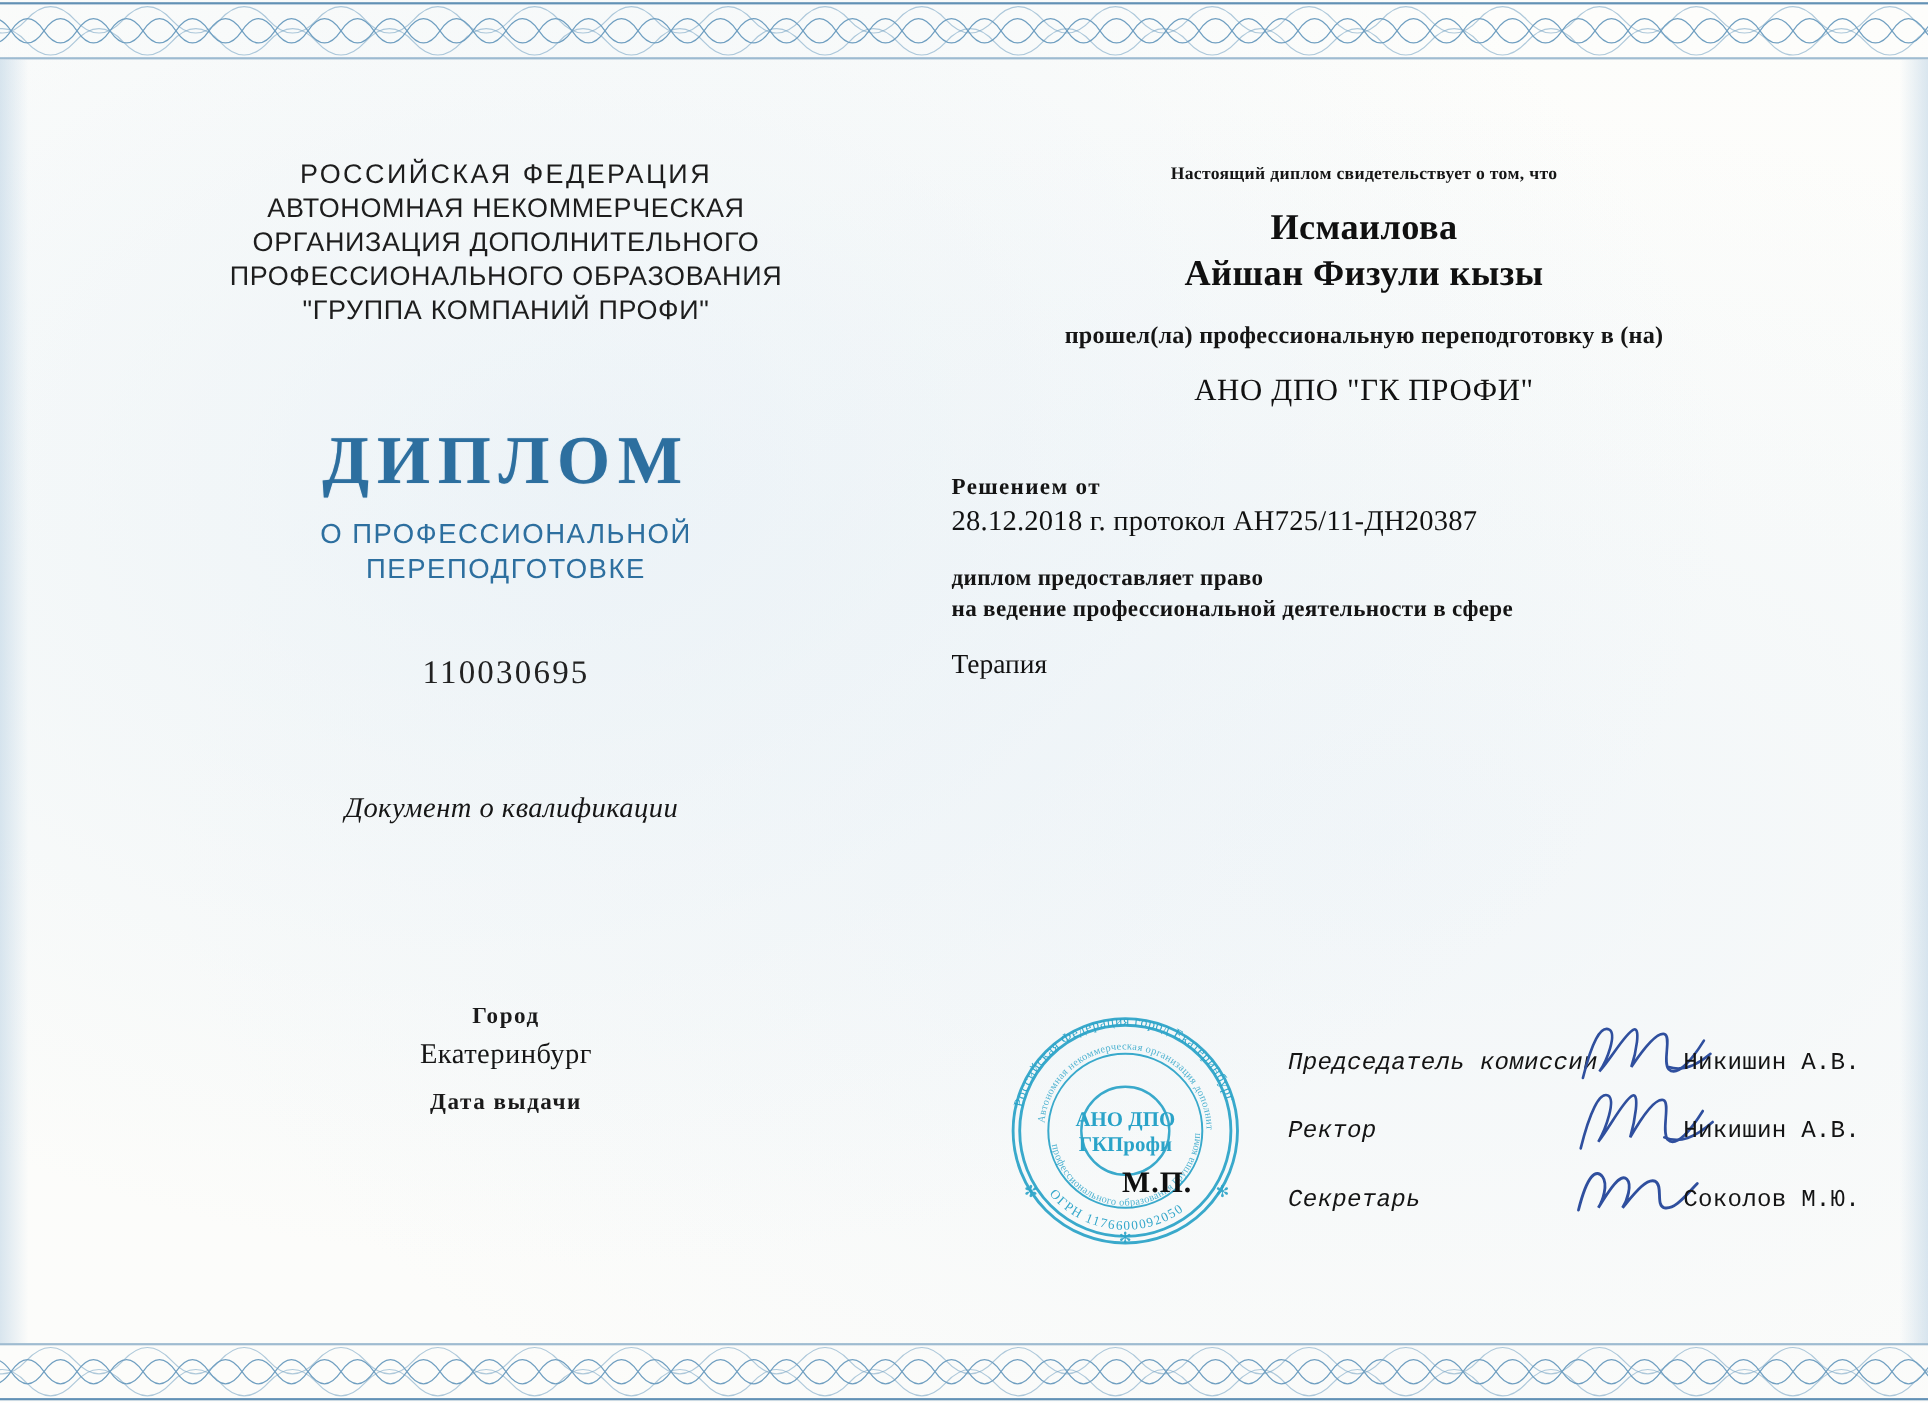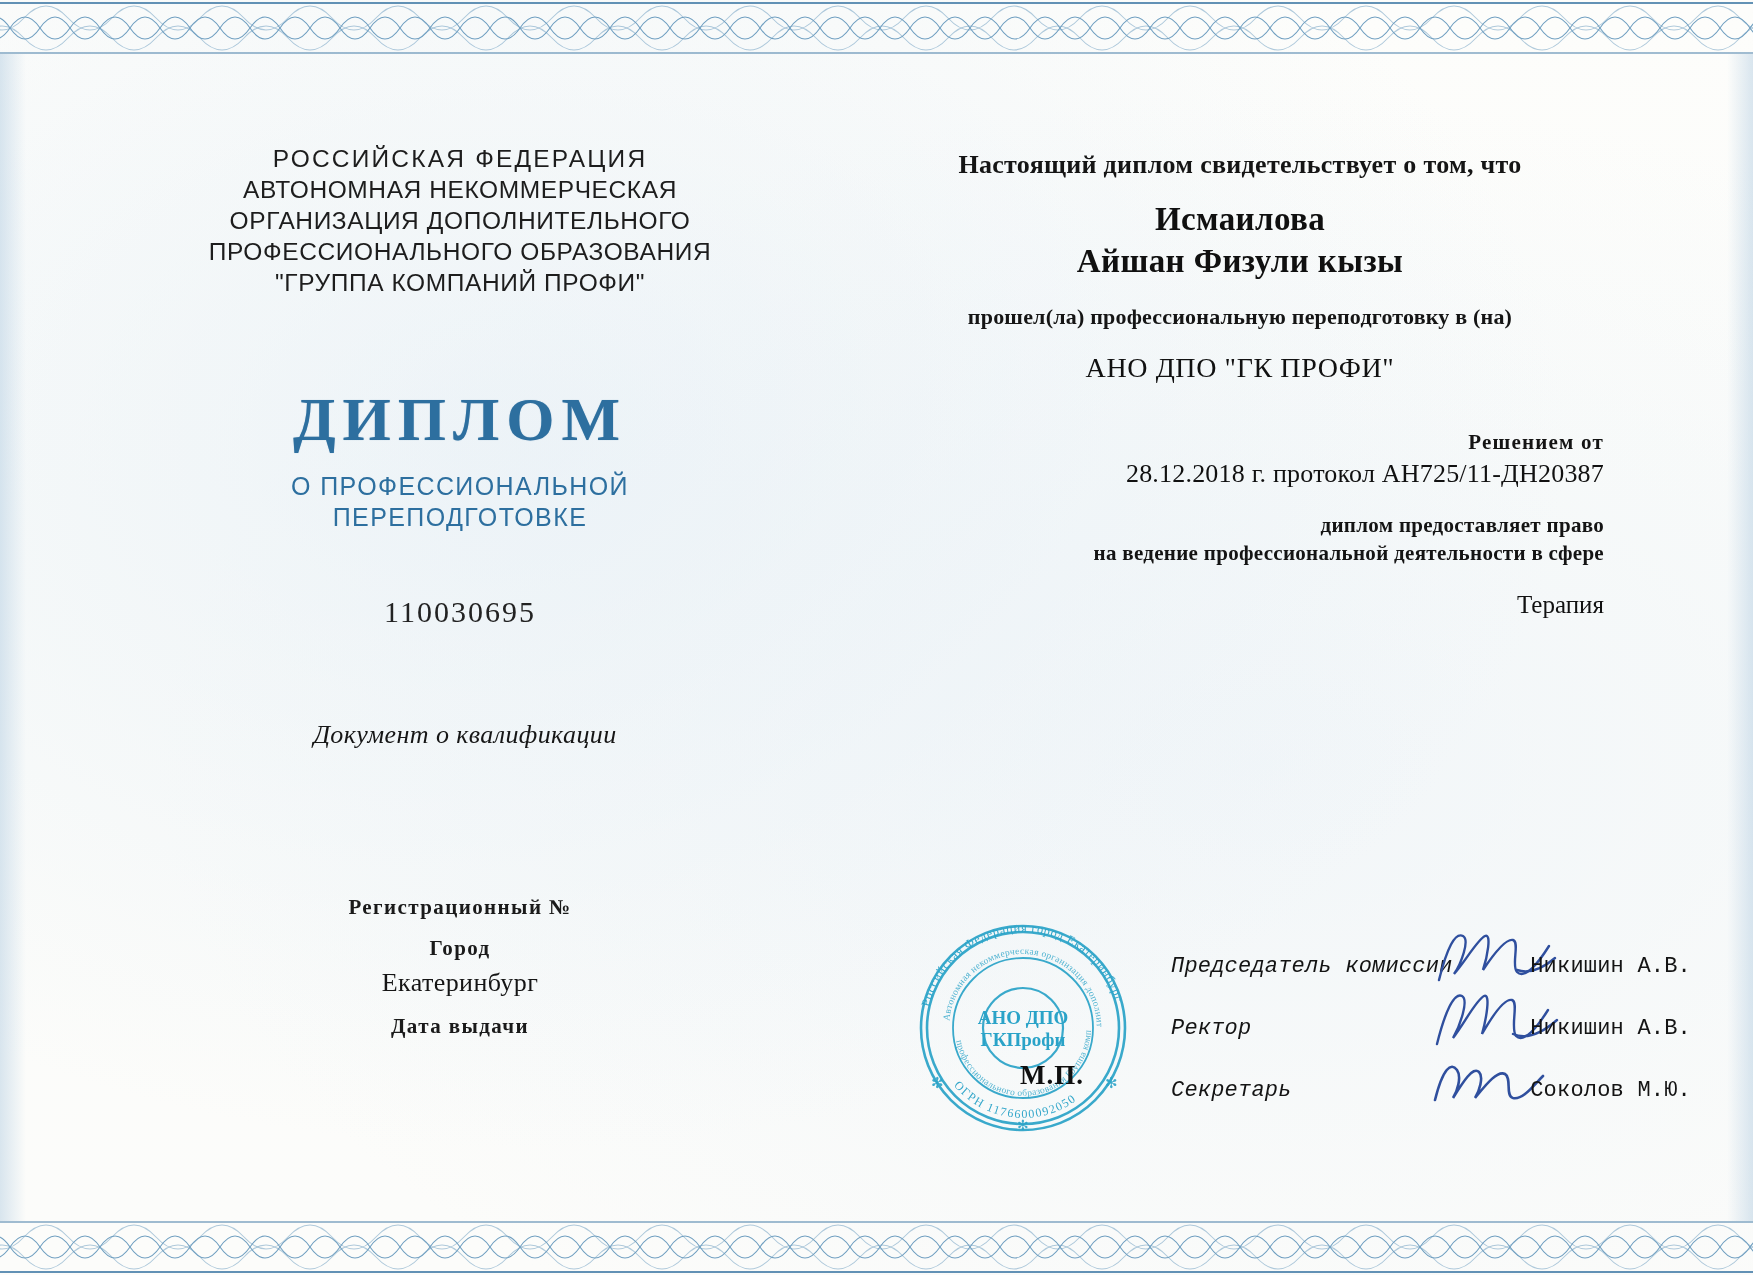--- a/index.html
+++ b/index.html
@@ -153,21 +153,21 @@
 
   
   .right-col {
     position: absolute;
     left: 880px;
     top: 90px;
     width: 720px;
     text-align: center;
   }
   .r-lead {
-    font-size: 26px;
+    font-size: 16px;
     font-weight: bold;
     letter-spacing: .3px;
     color: #151515;
   }
   .r-name {
     margin-top: 18px;
     font-size: 33px;
     font-weight: bold;
     line-height: 42px;
     letter-spacing: .4px;
@@ -182,24 +182,24 @@
   }
   .r-org {
     margin-top: 22px;
     font-size: 28px;
     letter-spacing: .6px;
     color: #111;
   }
 
   .decision {
     position: absolute;
-    left: 884px;
+    left: 865px;
     top: 370px;
     width: 720px;
-    text-align: right;
+    text-align: left;
   }
   .d-label {
     font-size: 21px;
     font-weight: bold;
     letter-spacing: 1.2px;
     color: #141414;
   }
   .d-protocol {
     margin-top: 4px;
     font-size: 26px;
@@ -328,21 +328,20 @@
       <div class="diploma-sub">
         <div>О ПРОФЕССИОНАЛЬНОЙ</div>
         <div>ПЕРЕПОДГОТОВКЕ</div>
       </div>
       <div class="diploma-number">110030695</div>
     </div>
 
     <div class="doc-kind">Документ о квалификации</div>
 
     <div class="reg-block">
-      <div class="reg-label">Регистрационный №</div>
       <div class="reg-gap"></div>
       <div class="reg-label">Город</div>
       <div class="reg-value">Екатеринбург</div>
       <div class="reg-gap"></div>
       <div class="reg-label">Дата выдачи</div>
     </div>
 
     <div class="right-col">
       <div class="r-lead">Настоящий диплом свидетельствует о том, что</div>
       <div class="r-name">

